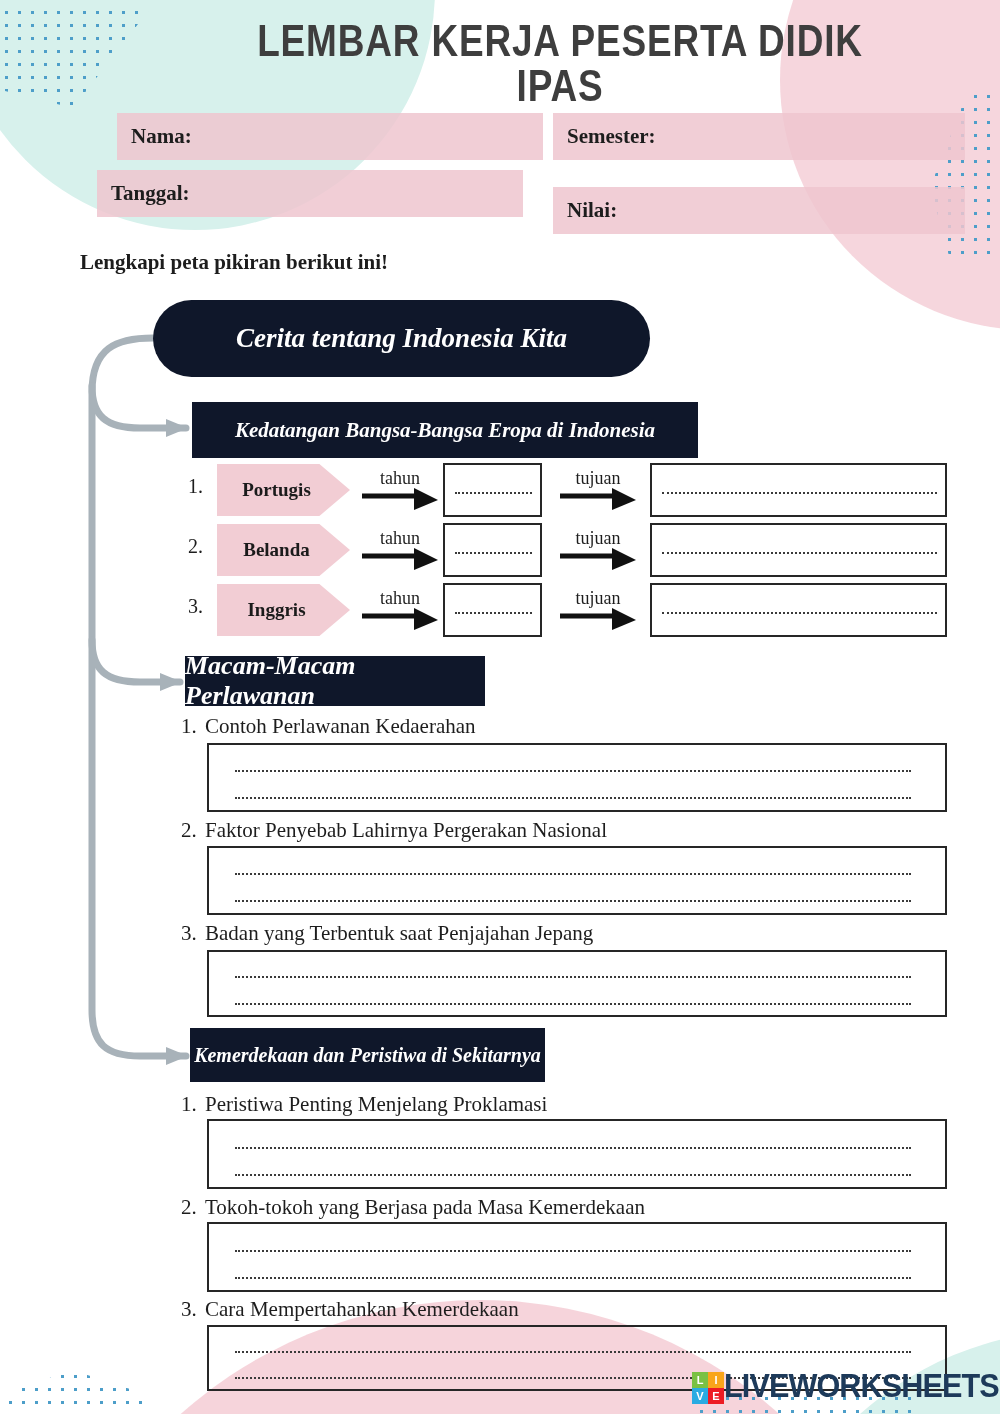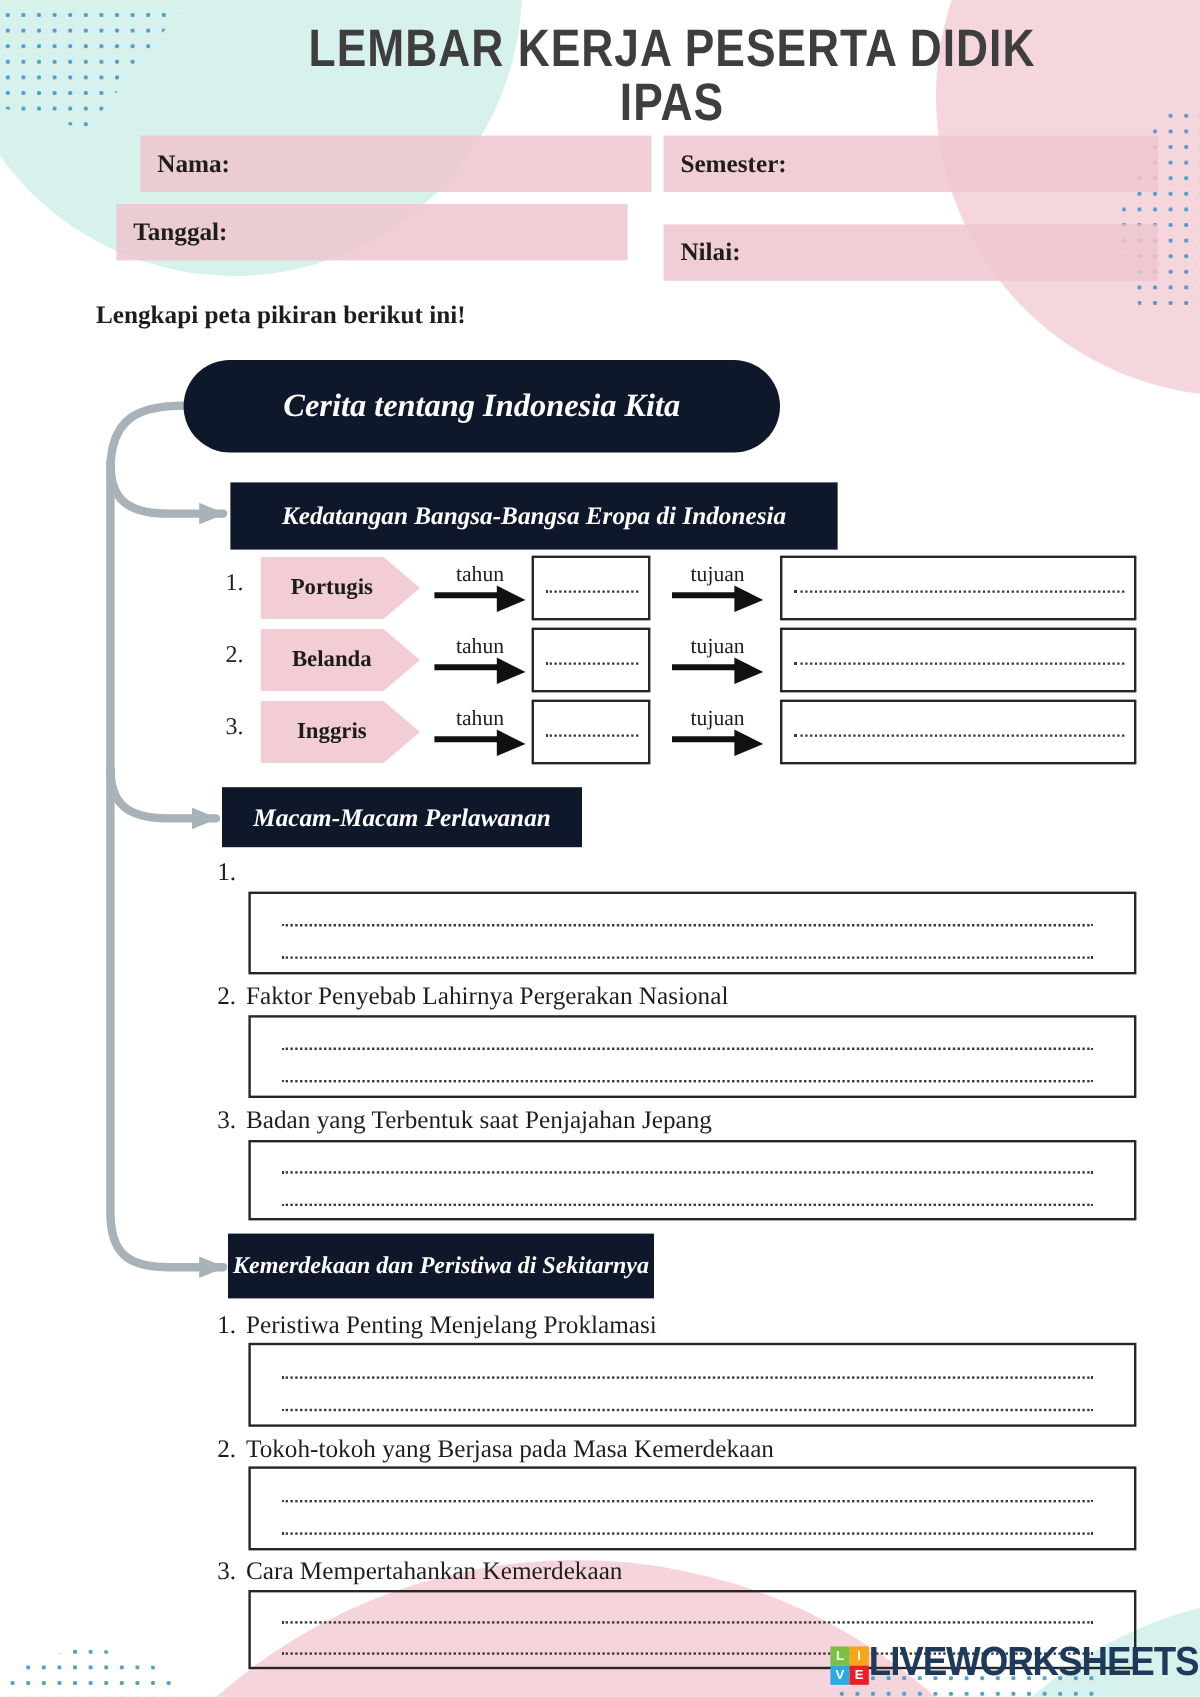--- a/index.html
+++ b/index.html
@@ -40,21 +40,21 @@
   .fb-nilai{left:553px;top:170px;width:412px;margin-top:17px;}
 
   .instruction{left:80px;top:250px;width:920px;text-align:left;font-weight:bold;
                font-size:21px;z-index:2;}
 
   
   .gray-node{background:#0f172a;color:#ffffff;font-weight:bold;text-align:left;z-index:2;
              display:flex;align-items:center;justify-content:center;box-sizing:border-box;font-style:italic;}
   .root-pill{left:153px;top:300px;width:497px;height:77px;border-radius:39px;font-size:27px;}
   .header1{left:192px;top:402px;width:506px;height:56px;font-size:21px;}
-  .header2{left:185px;top:656px;width:300px;height:50px;font-size:21px;}
+  .header2{left:185px;top:656px;width:300px;height:50px;font-size:26px;}
   .header3{left:190px;top:1028px;width:355px;height:54px;font-size:20px;}
 
   
   .connector{left:0;top:0;z-index:1;pointer-events:none;}
 
   
   .country-row{left:0;height:54px;width:1000px;z-index:2;}
   .row-num{position:absolute;left:188px;top:12px;font-size:20px;}
   .country-shape{position:absolute;left:217px;top:1px;width:133px;height:52px;background:#f2cdd4;
                  clip-path:polygon(0 0,77% 0,100% 50%,77% 100%,0 100%);
@@ -218,20 +218,21 @@
       <div class="dotline mini-line"></div>
     </div>
 </div>
 
 <div class="abs gray-node header2">
   <span>Macam-Macam Perlawanan</span>
 </div>
 
 <div class="abs item-label" style="top:714px;">
   <span class="num">1.</span>
+  <span>Contoh Perlawanan Kedaerahan</span>
 </div>
 <div class="big-box" style="top:743px;height:69px;">
   <div class="dotline big-line" style="top:25px;"></div>
   <div class="dotline big-line" style="top:52px;"></div>
 </div>
 
 <div class="abs item-label" style="top:818px;">
   <span class="num">2.</span>
   <span>Faktor Penyebab Lahirnya Pergerakan Nasional</span>
 </div>

